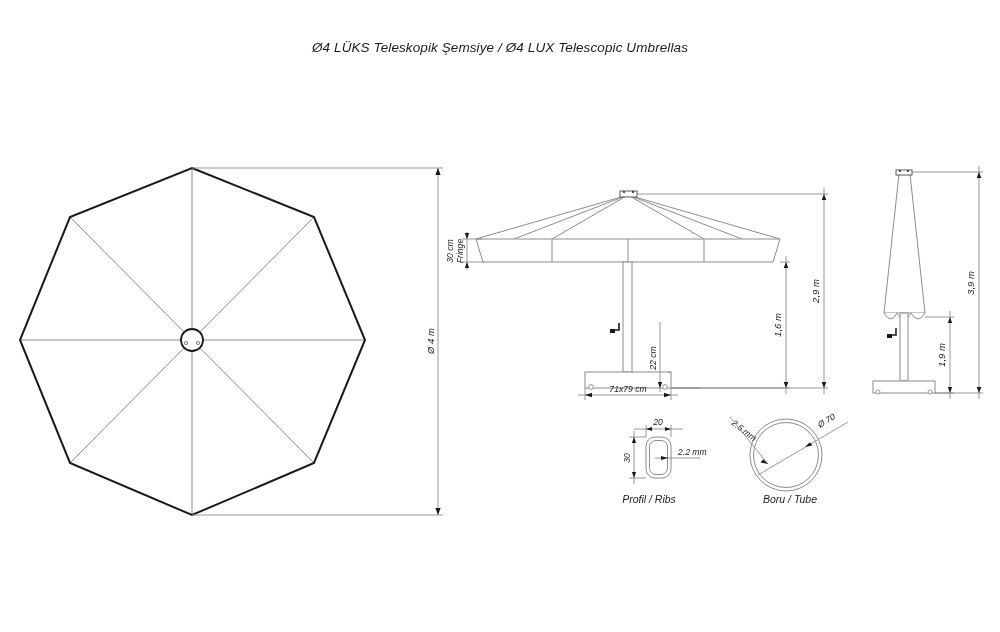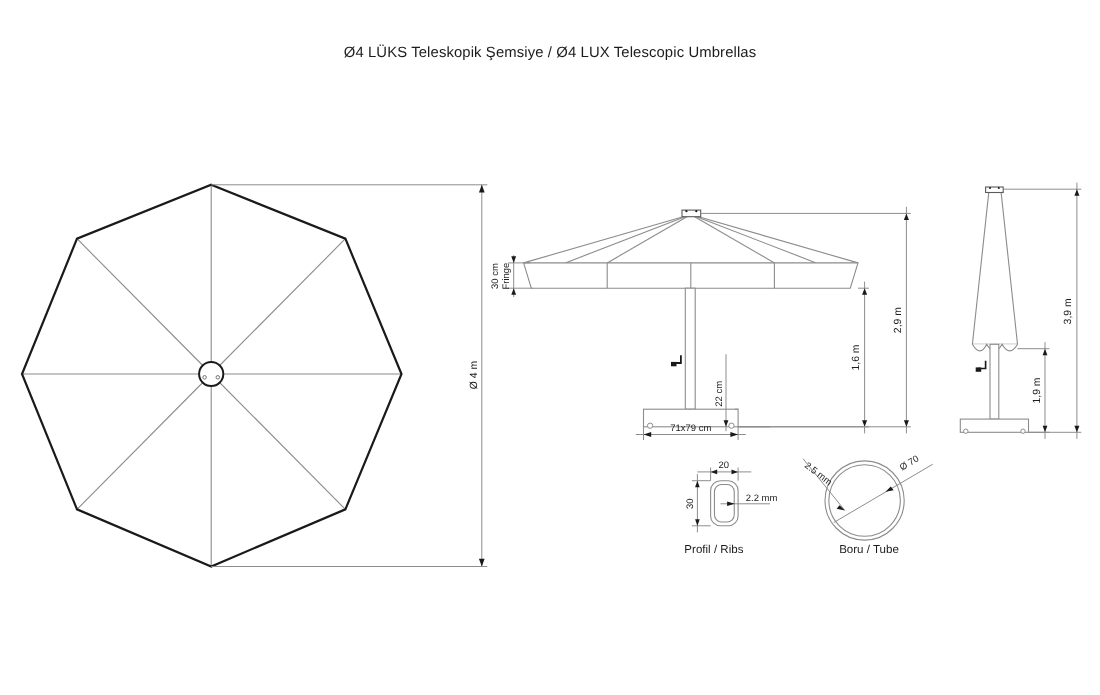--- a/index.html
+++ b/index.html
@@ -14,20 +14,21 @@
     font-family: "Liberation Sans", sans-serif;
     color: #1a1a1a;
     overflow: hidden;
   }
   #sheet {
     position: absolute;
     left: 0;
     top: 0;
     width: 899px;
     height: 632px;
+    font-style: italic;
   }
   #title {
     position: absolute;
     left: 0;
     top: 40px;
     width: 1000px;
     text-align: center;
     font-size: 13.5px;
     color: #1c1c1c;
     letter-spacing: 0.1px;

